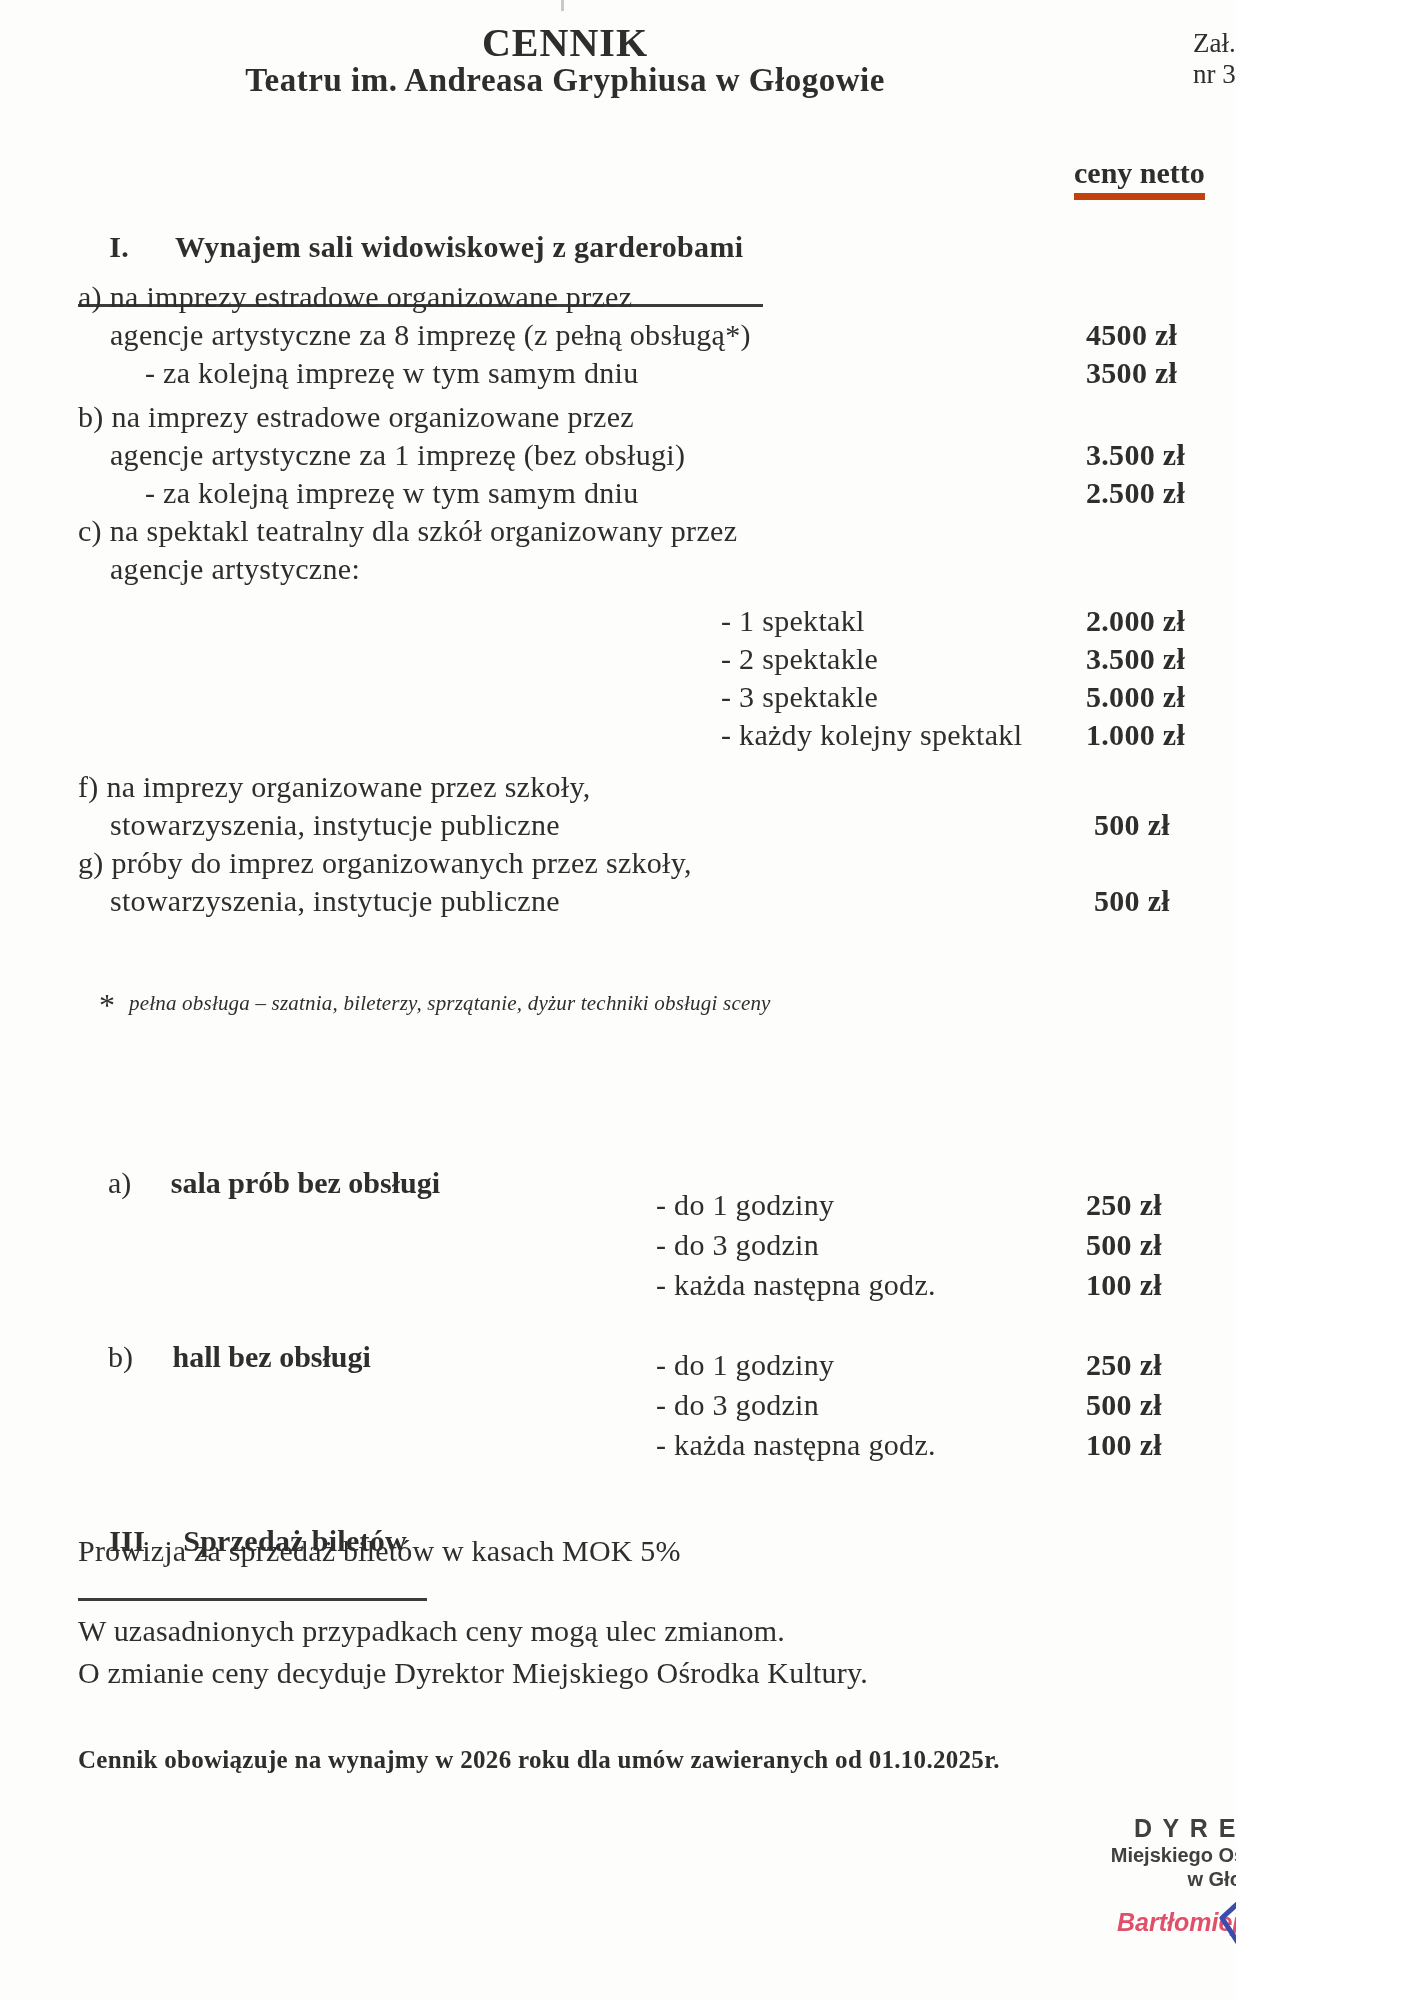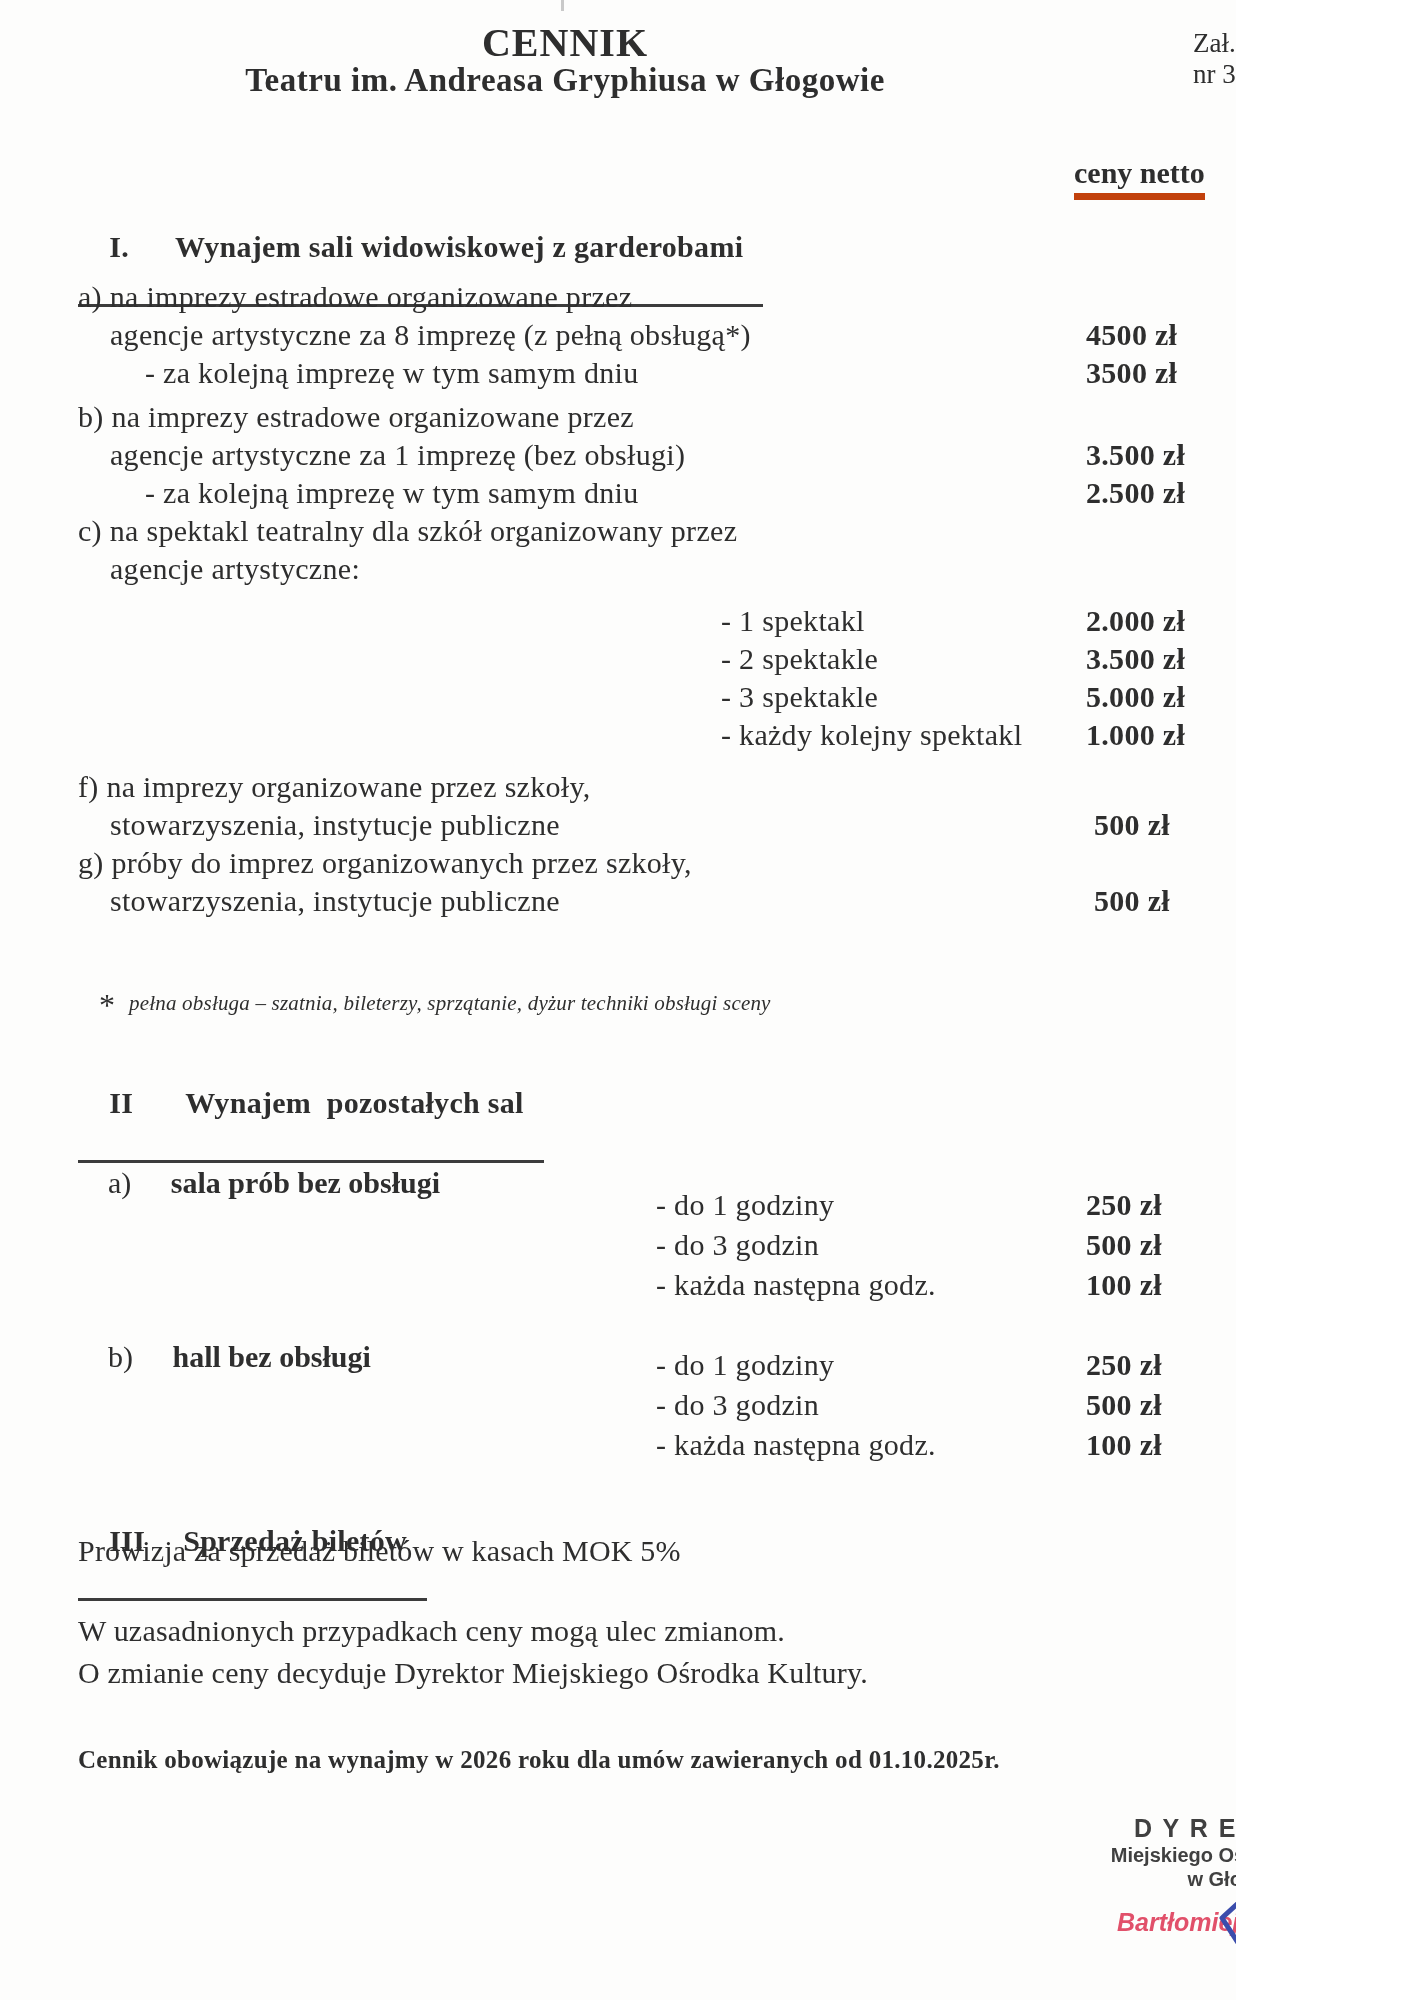--- a/index.html
+++ b/index.html
@@ -124,23 +124,20 @@
     </div>
   <div class="line" style="top:884px">
       <span class="lbl x1">stowarzyszenia, instytucje publiczne</span>
       <span class="price" style="left:1094px">500 zł</span>
     </div>
 
   <div class="footnote">
     <span class="star">*</span><span class="fn-text">pełna obsługa – szatnia, bileterzy, sprzątanie, dyżur techniki obsługi sceny</span>
   </div>
 
-  <div class="sec-head h2" style="top:1052px">
-    <span class="num">II</span><span>Wynajem  pozostałych sal</span>
-  </div>
 
   <div class="item-line" style="top:1132px">
     <span>a) </span><span class="bold">sala prób bez obsługi</span>
   </div>
   <div class="line" style="top:1188px">
       <span class="lbl xh">- do 1 godziny</span>
       <span class="price">250 zł</span>
     </div>
   <div class="line" style="top:1228px">
       <span class="lbl xh">- do 3 godzin</span>

